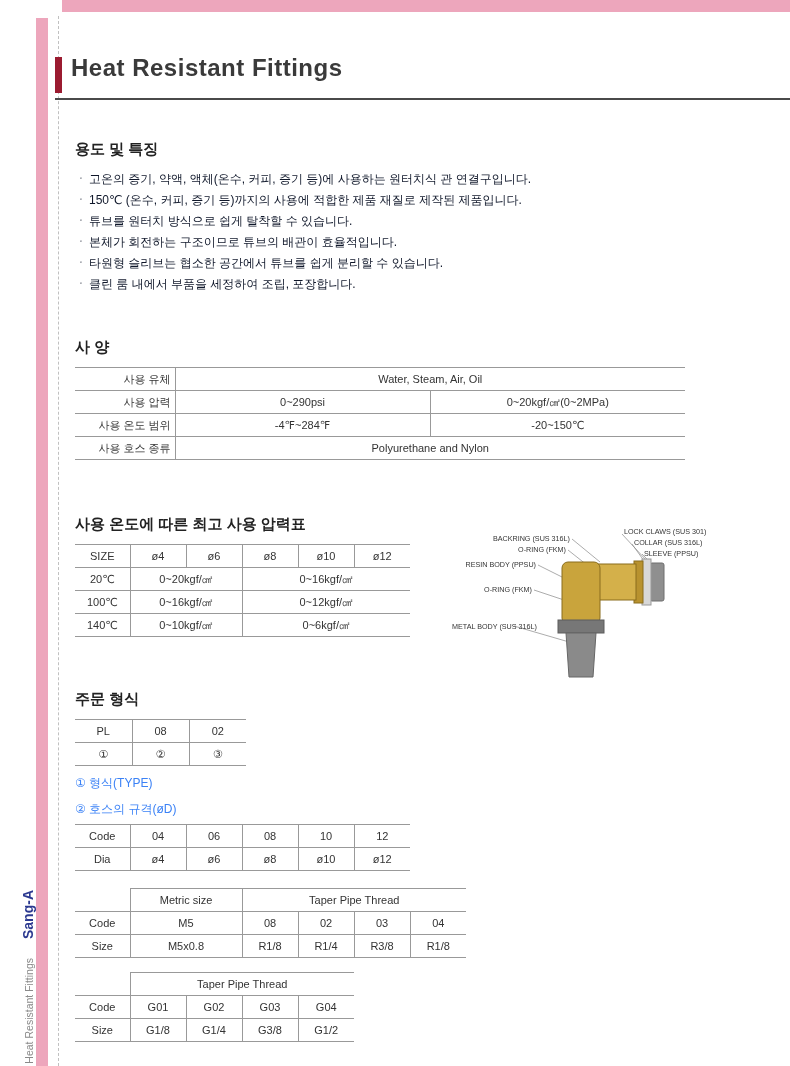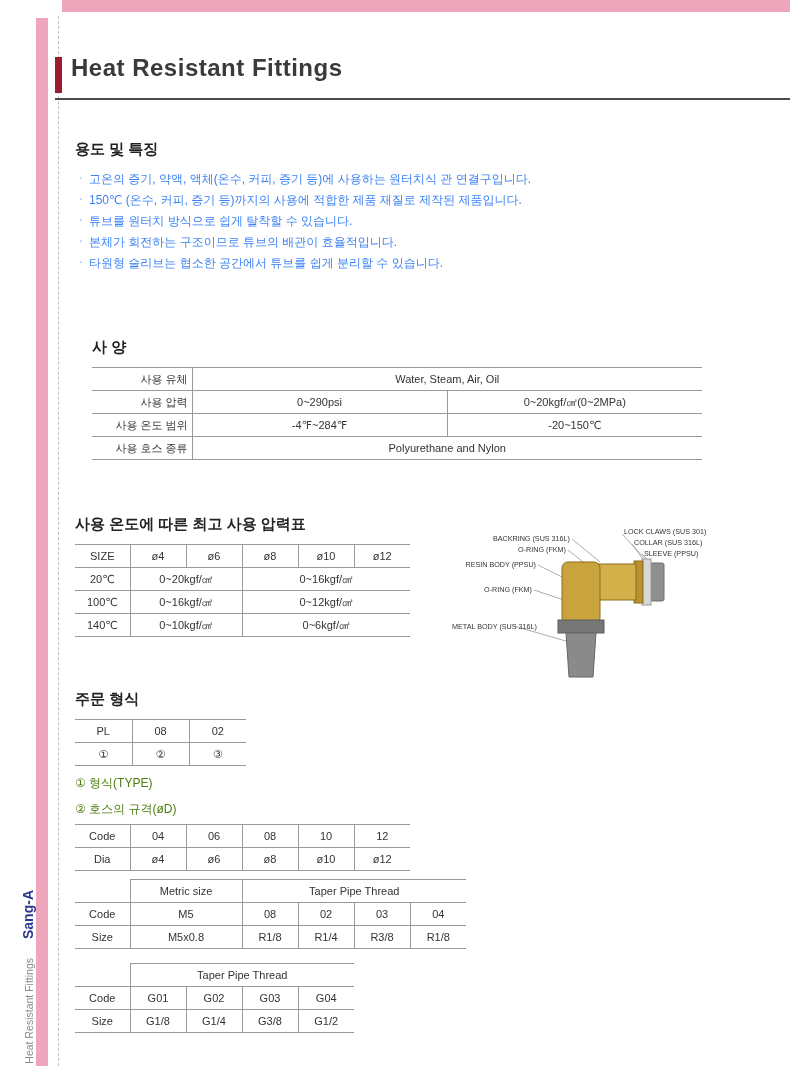--- a/index.html
+++ b/index.html
@@ -18,41 +18,41 @@
   
   #title-block { left:55px; top:54px; width:735px; }
   #title-redbar { position:absolute; left:0; top:3px; width:7px; height:36px; background:#9b1b30; }
   #page-title { padding-left:16px; font-size:24px; font-weight:bold; color:#3a3a3a; letter-spacing:0.5px; }
   #title-underline { position:absolute; left:0; top:44px; width:735px; height:2px; background:#4a4a4a; }
 
   h2.sec { font-size:15px; font-weight:bold; color:#222; margin-bottom:10px; }
 
   
   #features { left:75px; top:140px; width:660px; }
-  #features li { list-style:none; font-size:12px; line-height:21px; color:#3b82f6; }
+  #features li { list-style:none; font-size:12px; line-height:21px; color:#0f172a; }
   #features .blt { margin-right:2px; }
 
   
   table.cat { border-collapse:collapse; table-layout:fixed; }
   table.cat td, table.cat th {
     font-weight:normal; font-size:11px; color:#333; text-align:center;
     height:23px; padding:2px 4px;
     border-top:1px solid #999; border-bottom:1px solid #999;
   }
   table.cat td + td, table.cat th + th, table.cat th + td, table.cat td + th { border-left:1px solid #999; }
   table.cat .lft { text-align:right; padding-left:8px; }
   table.cat .corner { border-top:none; }
 
   
-  #specs { left:75px; top:338px; width:610px;margin-left:17px; }
+  #specs { left:75px; top:338px; width:610px; }
   #pressure { left:75px; top:515px; width:340px; }
   #structure { left:450px; top:512px; width:310px; }
   #structure h2 { padding-left:10px; letter-spacing:3px; }
   #order { left:75px; top:690px; width:480px; }
-  .note { font-size:12px; color:#4d7c0f; margin:9px 0 6px 0; }
+  .note { font-size:12px; color:#3b82f6; margin:9px 0 6px 0; }
 
   
   .vert {
     position:absolute; writing-mode:vertical-rl; transform:rotate(180deg);
     white-space:nowrap;
   }
   #brand-vert { left:20px; top:890px; font-size:14px; font-weight:bold; color:#2b3990; }
   #side-label-vert { left:23px; top:958px; font-size:10.5px; color:#8a8a8a; }
 
   svg text { font-family:"Liberation Sans","DejaVu Sans",sans-serif; }
@@ -71,20 +71,21 @@
 </div>
 
 <div class="abs" id="features">
   <h2 class="sec">용도 및 특징</h2>
   <ul>
     <li><span class="blt">ㆍ</span><span>고온의 증기, 약액, 액체(온수, 커피, 증기 등)에 사용하는 원터치식 관 연결구입니다.</span></li>
     <li><span class="blt">ㆍ</span><span>150℃ (온수, 커피, 증기 등)까지의 사용에 적합한 제품 재질로 제작된 제품입니다.</span></li>
     <li><span class="blt">ㆍ</span><span>튜브를 원터치 방식으로 쉽게 탈착할 수 있습니다.</span></li>
     <li><span class="blt">ㆍ</span><span>본체가 회전하는 구조이므로 튜브의 배관이 효율적입니다.</span></li>
     <li><span class="blt">ㆍ</span><span>타원형 슬리브는 협소한 공간에서 튜브를 쉽게 분리할 수 있습니다.</span></li>
+    <li><span class="blt">ㆍ</span><span>클린 룸 내에서 부품을 세정하여 조립, 포장합니다.</span></li>
   </ul>
 </div>
 
 <div class="abs" id="specs">
   <h2 class="sec">사 양</h2>
   <table class="cat">
     <colgroup>
         <col style="width:100px">
         <col style="width:255px">
         <col style="width:255px">
@@ -237,21 +238,21 @@
       <td>ø4</td>
       <td>ø6</td>
       <td>ø8</td>
       <td>ø10</td>
       <td>ø12</td>
     </tr>
   </tbody>
     </table>
 
 
-  <table class="cat" style="margin-top:8px;">
+  <table class="cat" style="margin-top:17px;">
     <colgroup>
         <col style="width:55px">
         <col style="width:112px">
         <col style="width:56px">
         <col style="width:56px">
         <col style="width:56px">
         <col style="width:56px">
       </colgroup>
     <tbody>
         <tr>

